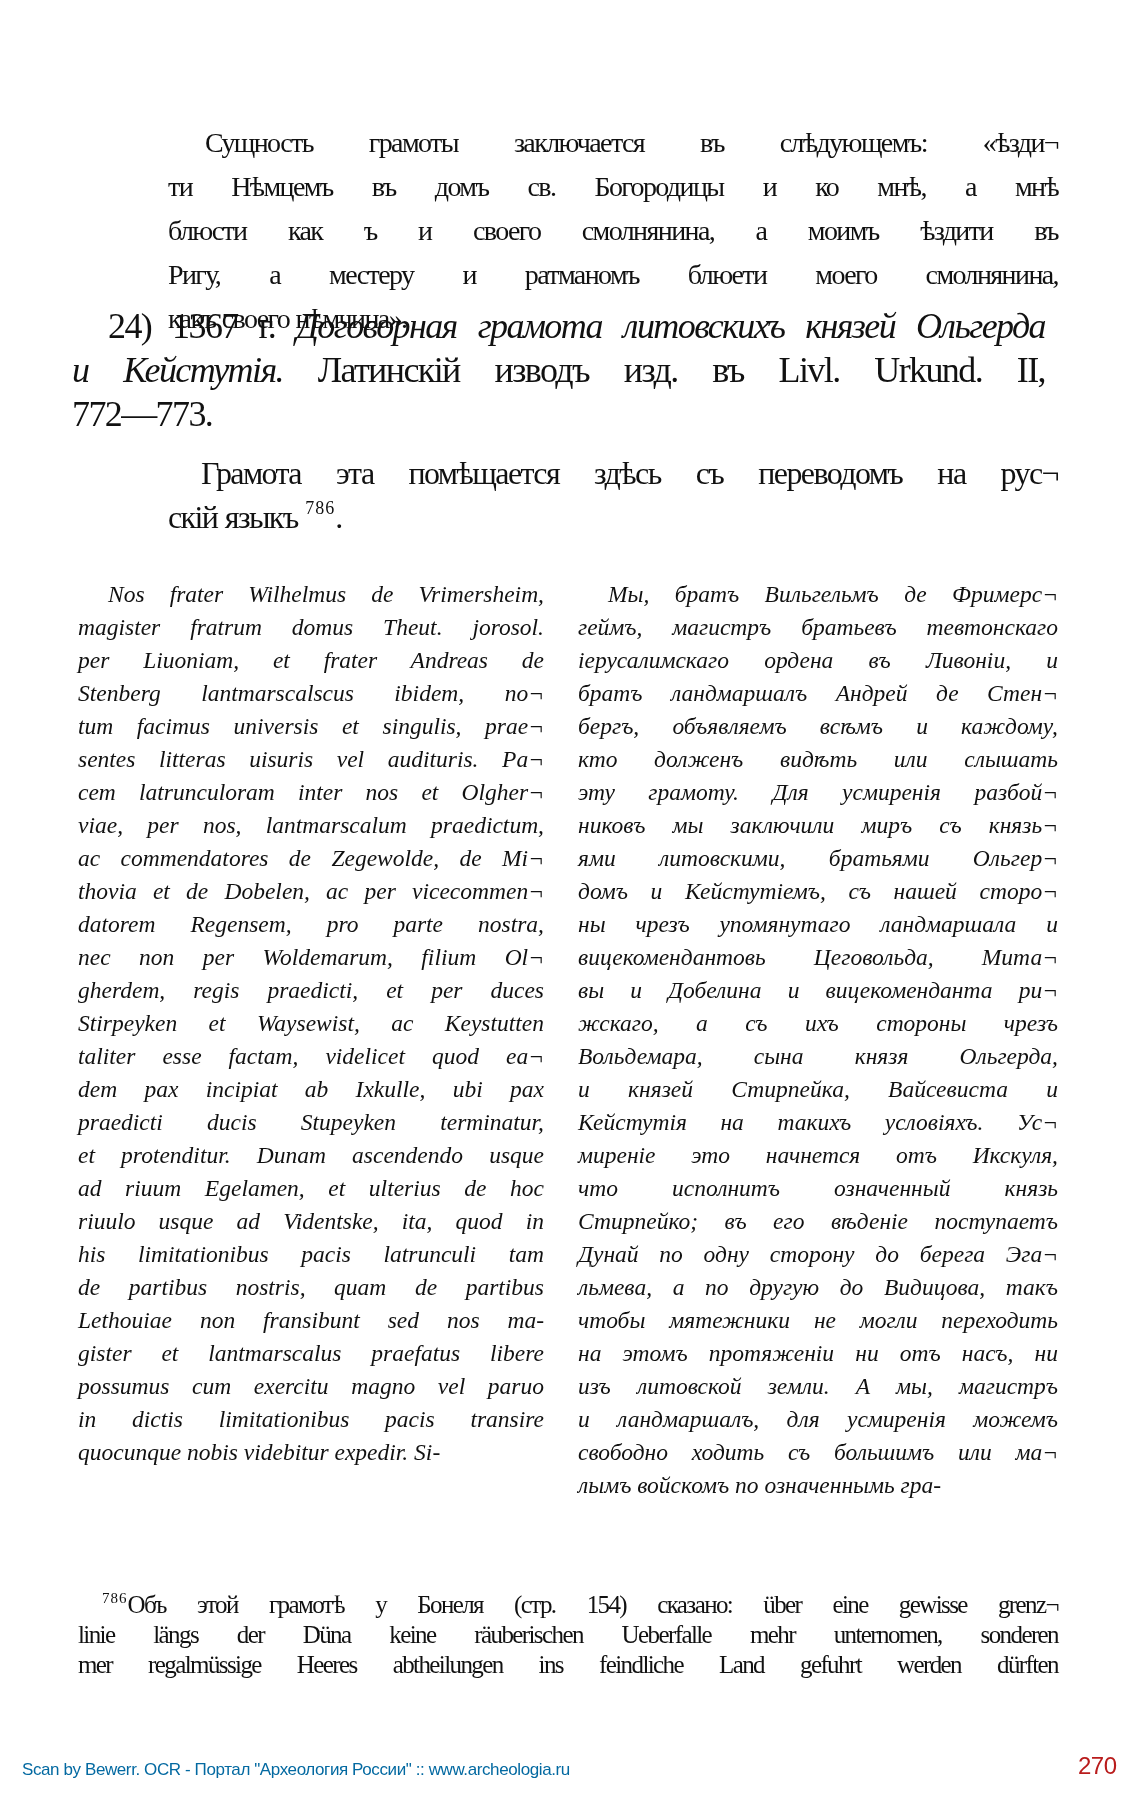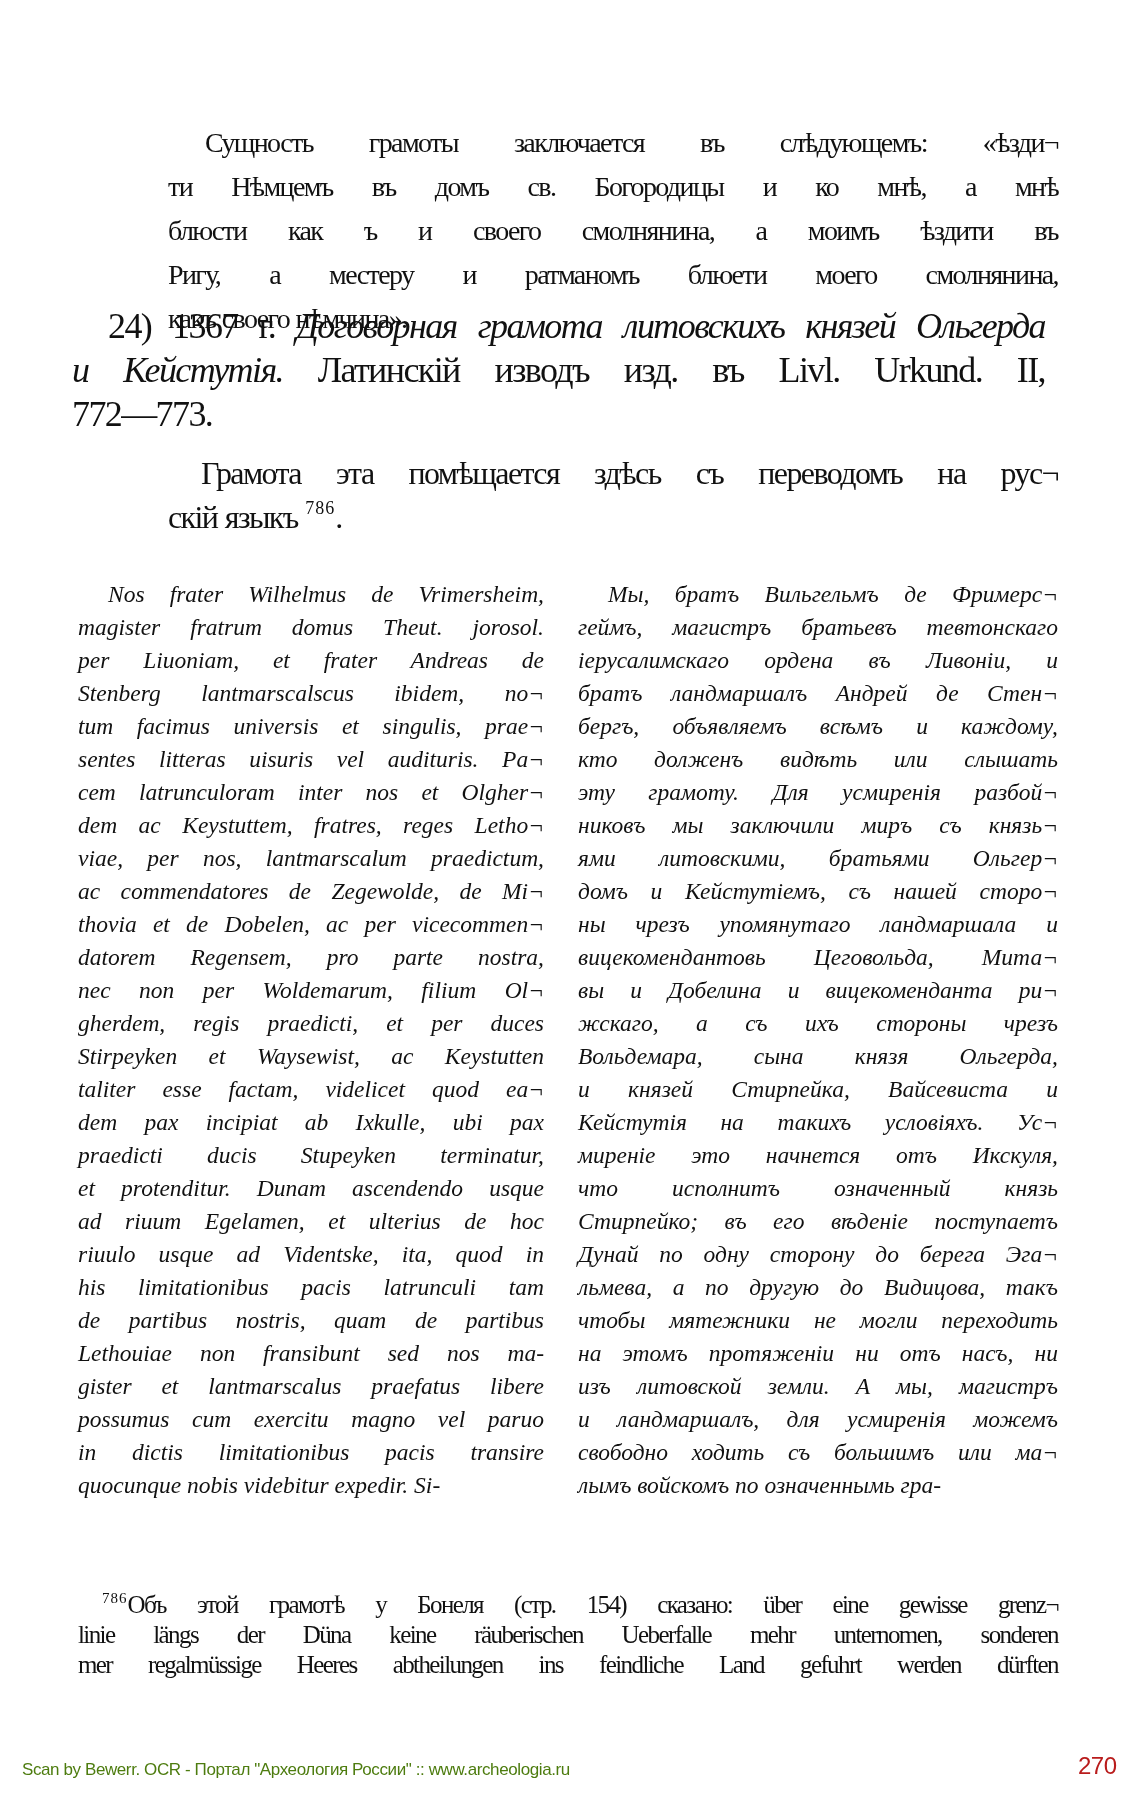--- a/index.html
+++ b/index.html
@@ -25,21 +25,21 @@
   #col-latin { left: 78px; width: 466px; }
   #col-russian { left: 578px; width: 480px; }
   .col .line { width: 100%; }
   .col .line.first { padding-left: 30px; box-sizing: border-box; }
   
   #footnote { left: 78px; top: 1560px; width: 980px; font-size: 25px; line-height: 30px; }
   #footnote .line { width: 980px; }
   #footnote .line.first { padding-left: 24px; width: 956px; margin-top: 30px; }
   #footnote sup { font-size: 15px; vertical-align: 10px; line-height: 0; letter-spacing: 1px; }
   
-  #footer-credit { left: 22px; top: 1760px; font-family: "Liberation Sans", "DejaVu Sans", sans-serif; font-size: 17px; color: #4d7c0f; letter-spacing: -0.4px; white-space: nowrap; }
+  #footer-credit { left: 22px; top: 1760px; font-family: "Liberation Sans", "DejaVu Sans", sans-serif; font-size: 17px; color: #0369a1; letter-spacing: -0.4px; white-space: nowrap; }
   #page-number { left: 1078px; top: 1752px; font-family: "Liberation Sans", "DejaVu Sans", sans-serif; font-size: 24px; color: #b91c1c; letter-spacing: -0.5px; }
 </style>
 </head>
 <body>
 
 <div class="block serif cond" id="intro">
   <span class="line first">Сущность грамоты заключается въ слѣдующемъ: «ѣзди¬</span>
   <span class="line">ти Нѣмцемъ въ домъ св. Богородицы и ко мнѣ, а мнѣ</span>
   <span class="line">блюсти как ъ и своего смолнянина, а моимъ ѣздити въ</span>
   <span class="line">Ригу, а местеру и ратманомъ блюети моего смолнянина,</span>
@@ -58,21 +58,20 @@
 </div>
 
 <div class="block serif col" id="col-latin">
     <span class="line first">Nos frater Wilhelmus de Vrimersheim,</span>
     <span class="line">magister fratrum domus Theut. jorosol.</span>
     <span class="line">per Liuoniam, et frater Andreas de</span>
     <span class="line">Stenberg lantmarscalscus ibidem, no¬</span>
     <span class="line">tum facimus universis et singulis, prae¬</span>
     <span class="line">sentes litteras uisuris vel audituris. Pa¬</span>
     <span class="line">cem latrunculoram inter nos et Olgher¬</span>
-    <span class="line">dem ac Keystuttem, fratres, reges Letho¬</span>
     <span class="line">viae, per nos, lantmarscalum praedictum,</span>
     <span class="line">ac commendatores de Zegewolde, de Mi¬</span>
     <span class="line">thovia et de Dobelen, ac per vicecommen¬</span>
     <span class="line">datorem Regensem, pro parte nostra,</span>
     <span class="line">nec non per Woldemarum, filium Ol¬</span>
     <span class="line">gherdem, regis praedicti, et per duces</span>
     <span class="line">Stirpeyken et Waysewist, ac Keystutten</span>
     <span class="line">taliter esse factam, videlicet quod ea¬</span>
     <span class="line">dem pax incipiat ab Ixkulle, ubi pax</span>
     <span class="line">praedicti ducis Stupeyken terminatur,</span>

